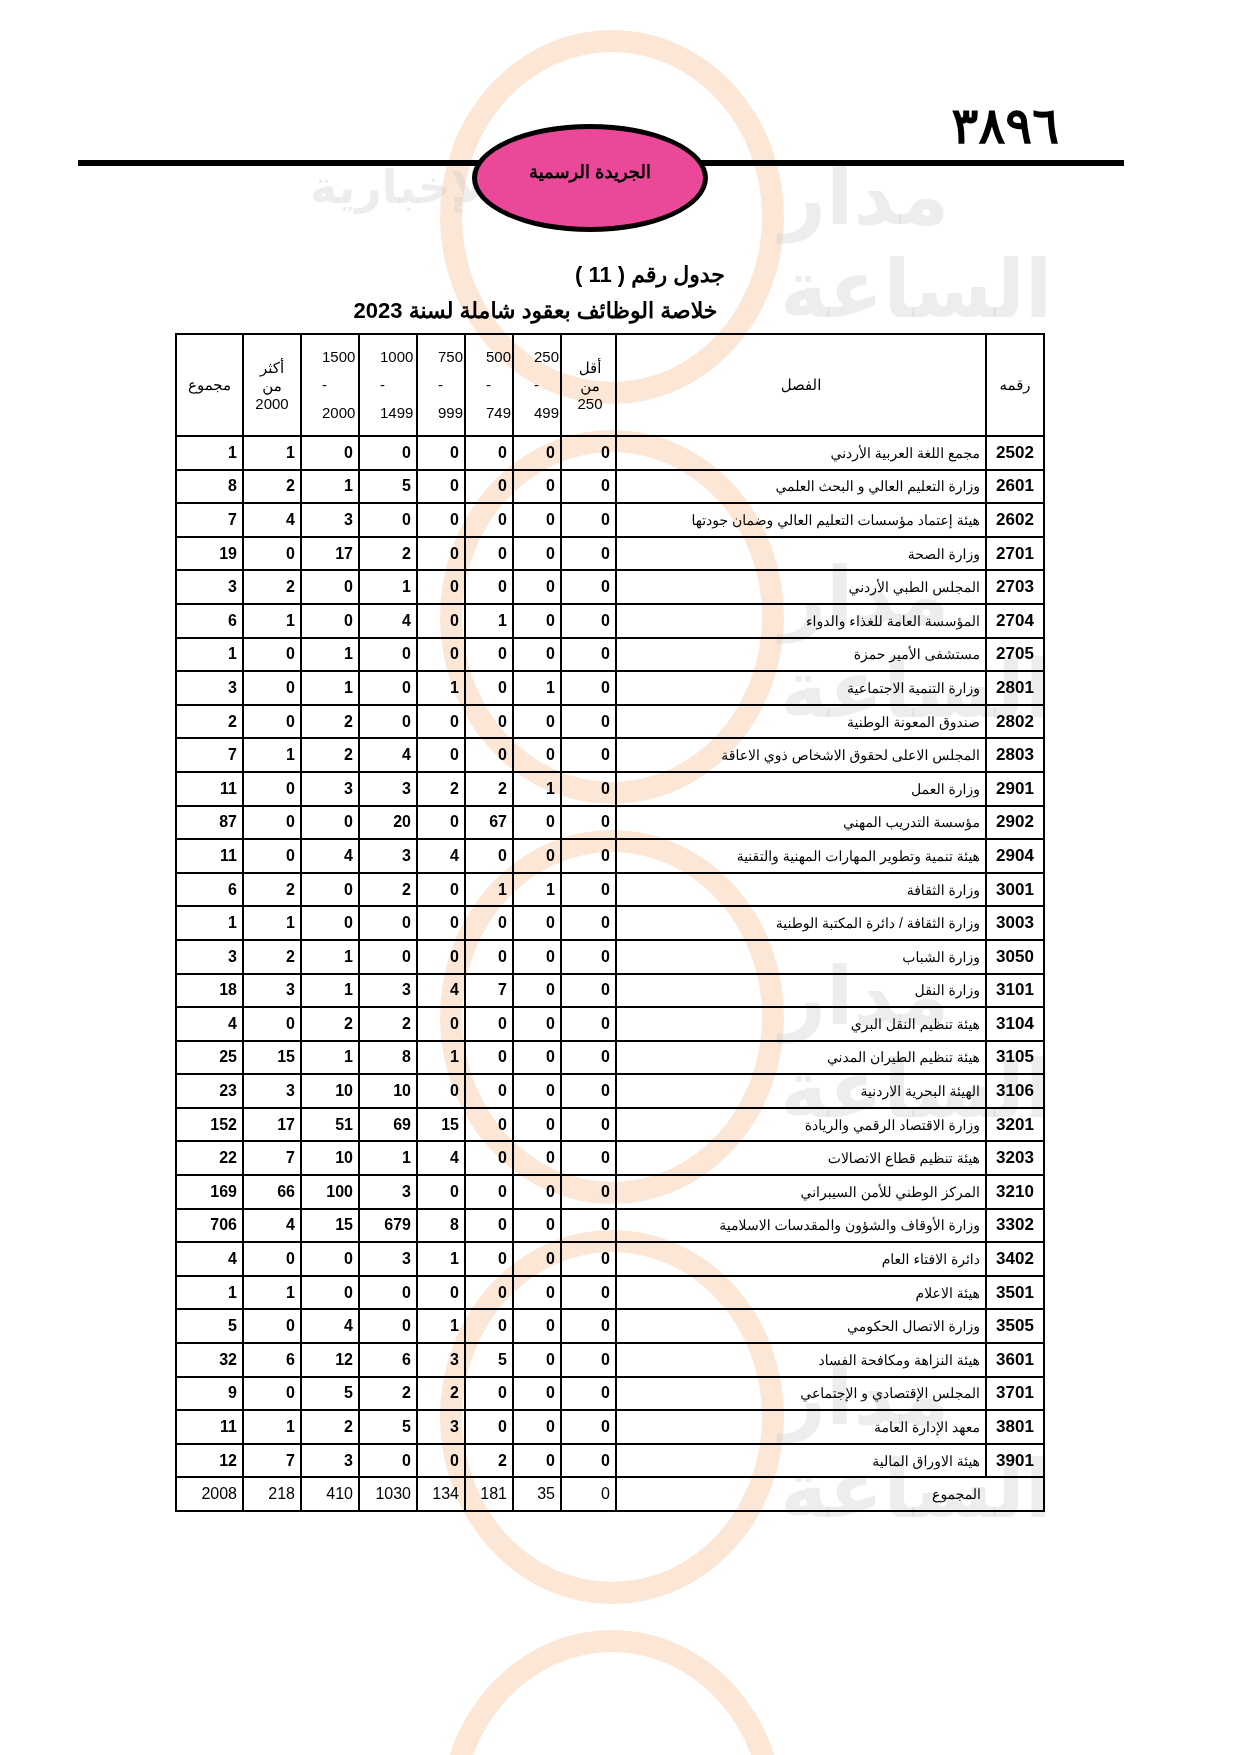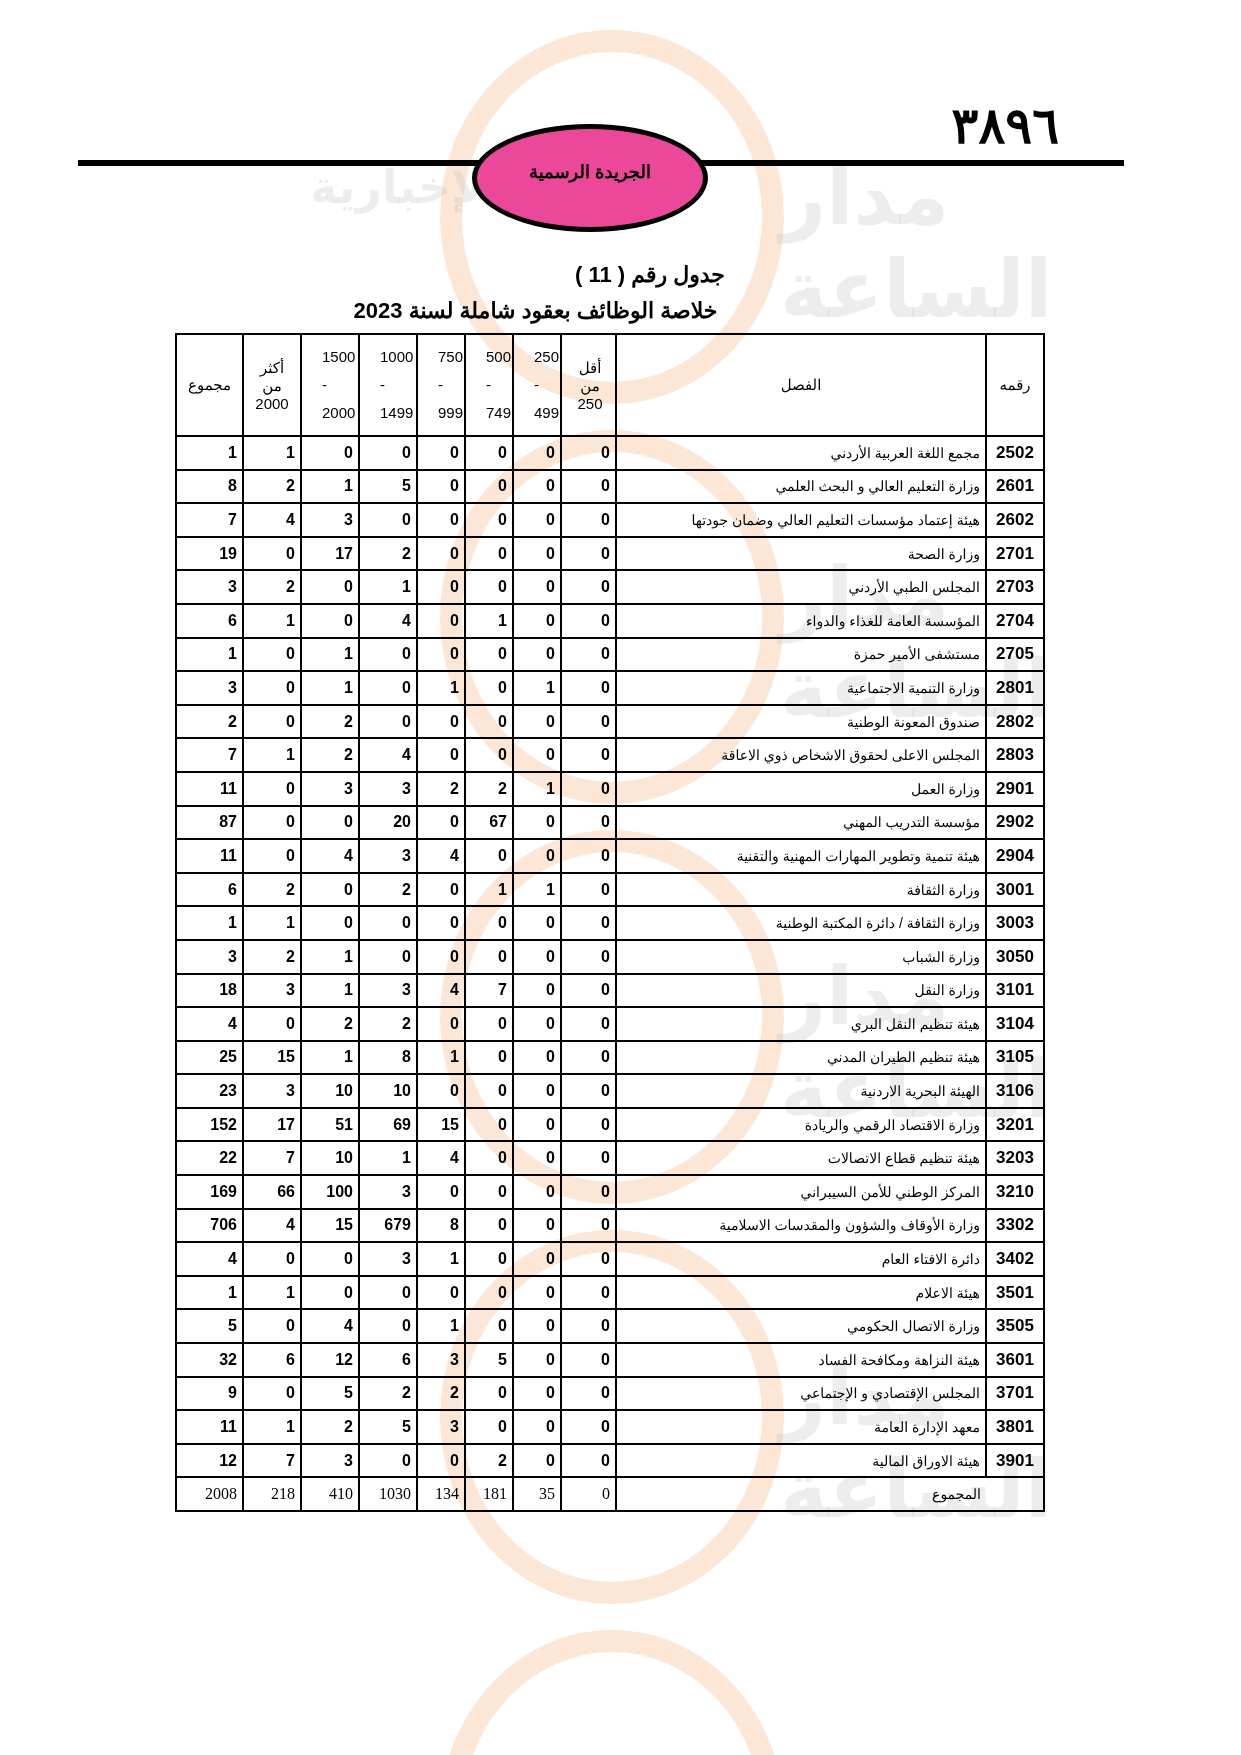--- a/index.html
+++ b/index.html
@@ -14,21 +14,21 @@
   .title1{position:absolute;top:262px;left:0;width:1180px;text-align:center;font-size:22px;font-weight:bold;direction:rtl;padding-left:120px;box-sizing:border-box;}
   .title2{position:absolute;top:298px;left:0;width:1031px;text-align:center;font-size:22px;font-weight:bold;direction:rtl;padding-left:40px;box-sizing:border-box;}
   table{position:absolute;top:333px;left:175px;width:868px;border-collapse:collapse;direction:rtl;font-size:16px;table-layout:fixed;}
   th,td{border:2px solid #000;padding:0 5px;}
   th{font-weight:normal;height:100px;vertical-align:middle;font-size:15px;}
   td{height:31.6px;font-weight:bold;}
   td.num{text-align:right;direction:ltr;}
   td.name{text-align:right;font-weight:normal;font-size:14px;white-space:nowrap;overflow:hidden;padding-left:25px;}
   td.code{text-align:center;font-size:17px;}
   th.rng{text-align:left;direction:ltr;line-height:28px;padding-left:20px;}
-  tr.total td{font-weight:normal;font-family:Liberation Serif, serif;}
+  tr.total td{font-weight:normal;}
   tr.total td.num{font-weight:normal;}
 </style>
 </head>
 <body>
 
 <div class="wm wm-circle" style="top:30px;left:440px;width:300px;height:330px;"></div>
 <div class="wm wm-circle" style="top:430px;left:440px;width:300px;height:330px;"></div>
 <div class="wm wm-circle" style="top:830px;left:440px;width:300px;height:330px;"></div>
 <div class="wm wm-circle" style="top:1230px;left:440px;width:300px;height:330px;"></div>
 <div class="wm wm-circle" style="top:1630px;left:440px;width:300px;height:330px;"></div>

